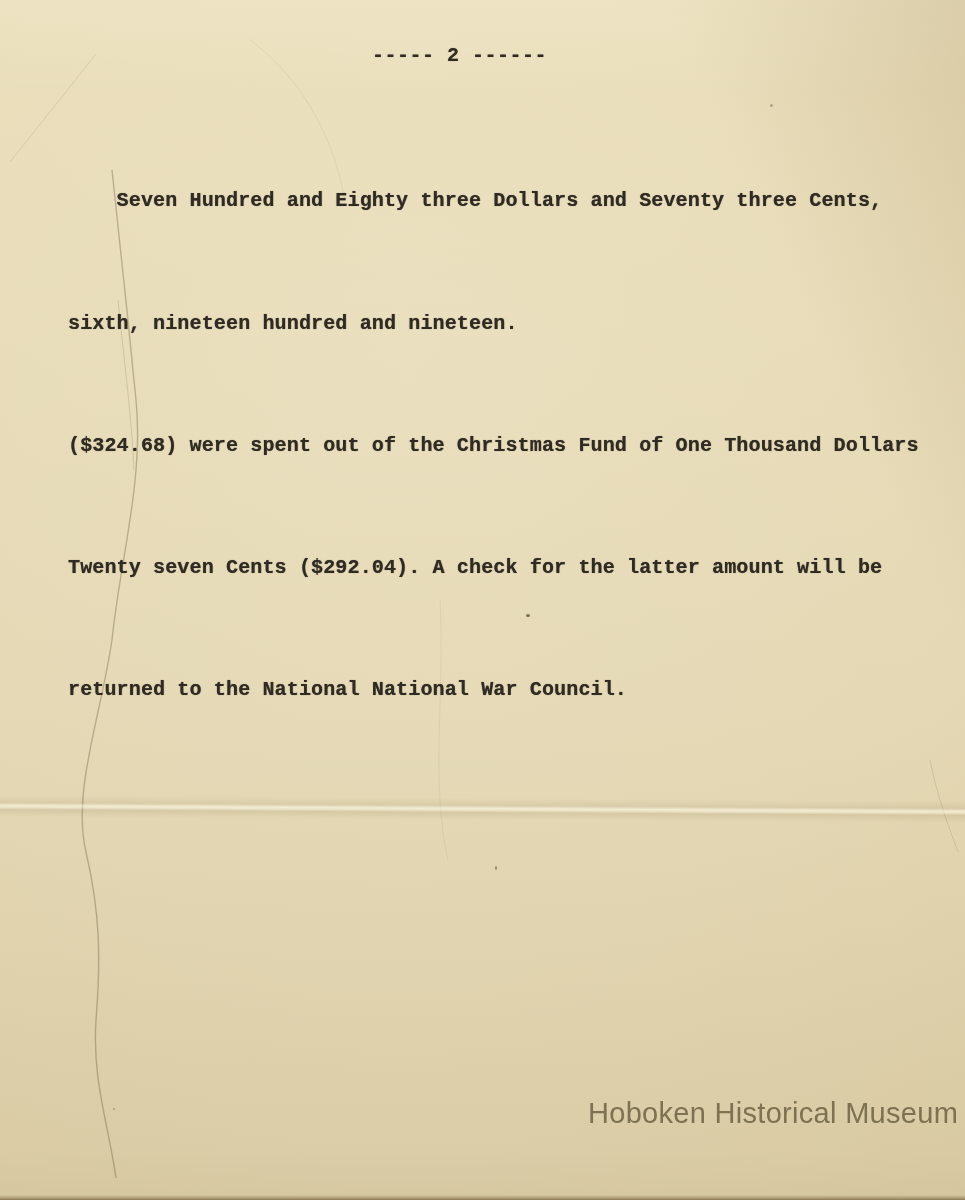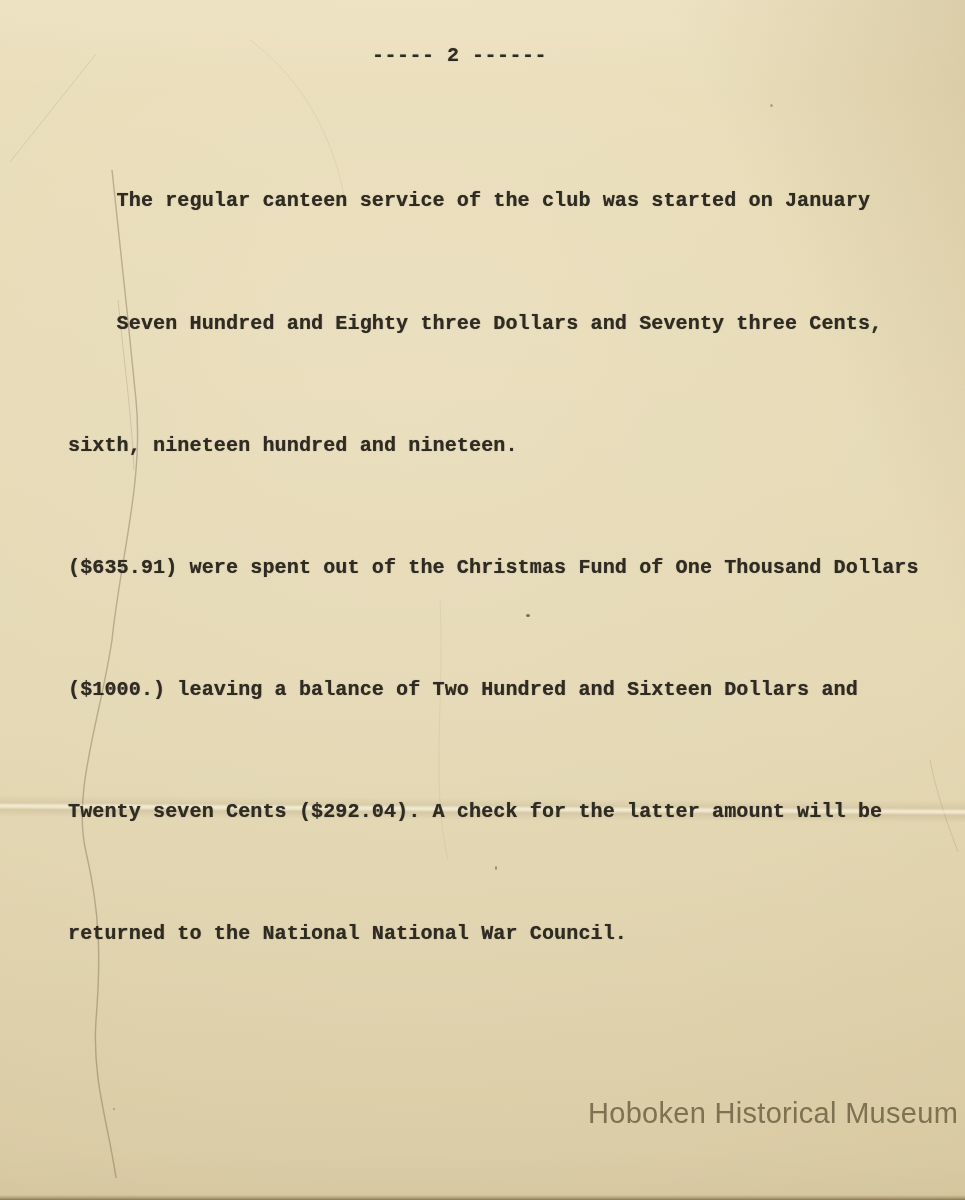--- a/index.html
+++ b/index.html
@@ -66,25 +66,23 @@
     <path d="M 250,40 C 290,70 330,120 345,200" fill="none" stroke="rgba(75,63,40,0.08)" stroke-width="1"></path>
     <path d="M 930,760 C 938,800 950,830 958,852" fill="none" stroke="rgba(75,63,40,0.14)" stroke-width="1"></path>
     <path d="M 440,600 C 445,700 430,780 448,860" fill="none" stroke="rgba(75,63,40,0.07)" stroke-width="1"></path>
   </svg>
 
   <div class="fold"></div>
 
   <div class="pageheader">----- 2 ------</div>
 
   <div class="typewriter">
-    <div>    The regular canteen service of the club was started on January</div>
     <div>    Seven Hundred and Eighty three Dollars and Seventy three Cents,</div>
     <div>sixth, nineteen hundred and nineteen.</div>
-    <div>($635.91) were spent out of the Christmas Fund of One Thousand Dollars</div>
-    <div>($1000.) leaving a balance of Two Hundred and Sixteen Dollars and</div>
+    <div>($324.68) were spent out of the Christmas Fund of One Thousand Dollars</div>
     <div>Twenty seven Cents ($292.04). A check for the latter amount will be</div>
     <div>returned to the National National War Council.</div>
   </div>
 
   <div class="speck" style="left:526px;top:614px;width:4px;height:3px;"></div>
   <div class="speck" style="left:495px;top:866px;width:2px;height:4px;opacity:.7;"></div>
   <div class="speck" style="left:770px;top:104px;width:3px;height:3px;opacity:.5;"></div>
   <div class="speck" style="left:113px;top:1108px;width:2px;height:2px;opacity:.5;"></div>
 
   <div class="watermark">Hoboken Historical Museum</div>

